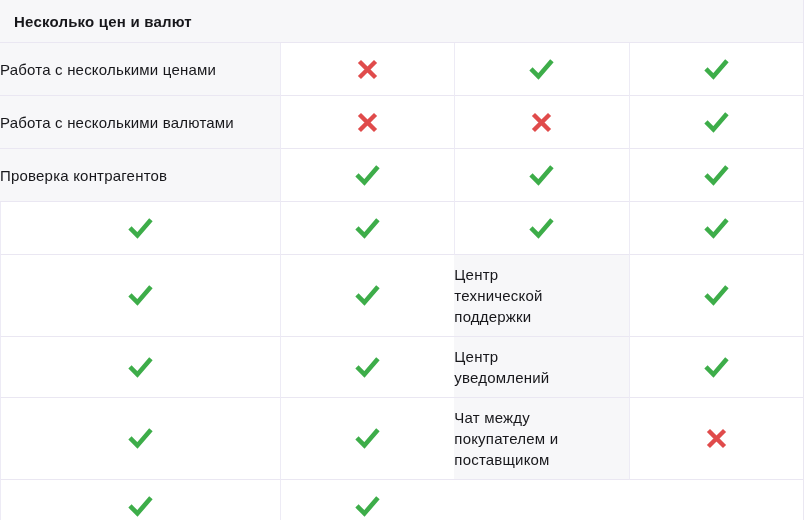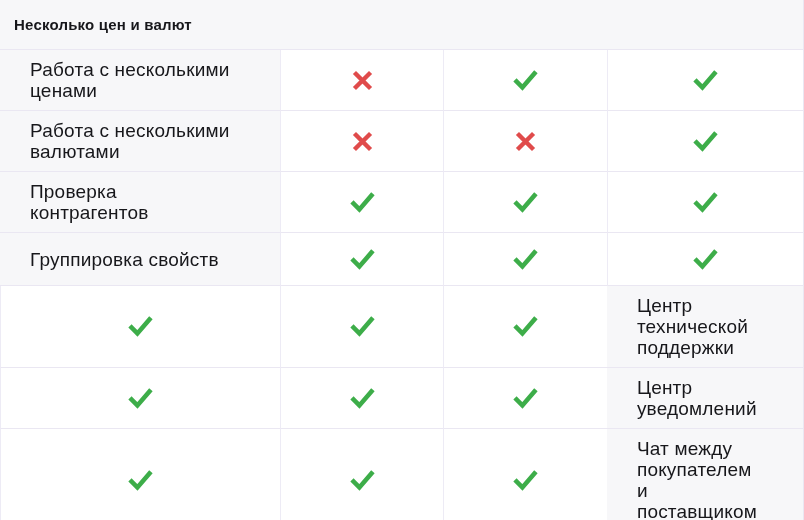--- a/index.html
+++ b/index.html
@@ -18,40 +18,40 @@
   .table {
     display: grid;
     grid-template-columns: 280px 1fr 1fr 1fr;
     width: 804px;
     border-right: 1px solid var(--border, #eae7f2);
     border-bottom: 2px solid var(--border-strong, #dedaeb);
     color: var(--text, #17171b);
   }
   .section-header {
     grid-column: 1 / -1;
-    height: 50px;
+    height: 43px;
     display: flex;
     align-items: center;
     padding-left: 14px;
     background: var(--row-bg, #f7f7f9);
     border-bottom: 1px solid var(--border, #eae7f2);
     font-size: 15px;
     font-weight: 700;
     letter-spacing: 0.2px;
   }
   .cell {
     min-height: 53px;
     display: flex;
     align-items: center;
     border-bottom: 1px solid var(--border, #eae7f2);
   }
   .cell.label {
     background: var(--row-bg, #f7f7f9);
-    padding: 9px 46px 9px 30px;
-    font-size: 19px;
+    padding: 9px 46px 9px 0;
+    font-size: 15px;
     line-height: 21px;
     letter-spacing: 0.2px;
   }
   .cell.value {
     background: #ffffff;
     justify-content: center;
     border-left: 1px solid var(--border-light, #edebf5);
   }
   .cell .icon { display: flex; align-items: center; justify-content: center; }
 </style>
@@ -128,23 +128,20 @@
           </svg>
         </span>
       </div>
       <div class="cell value">
         <span class="icon">
           <svg width="25" height="21" viewBox="0 0 25 21">
             <path d="M3.6 11.6 L9.4 17.4 L21.4 3.6" fill="none" stroke="#3dad49" stroke-width="4.6" stroke-linecap="square"></path>
           </svg>
         </span>
       </div>
-      <div class="cell label">
-        <span>Группировка свойств</span>
-      </div>
       <div class="cell value">
         <span class="icon">
           <svg width="25" height="21" viewBox="0 0 25 21">
             <path d="M3.6 11.6 L9.4 17.4 L21.4 3.6" fill="none" stroke="#3dad49" stroke-width="4.6" stroke-linecap="square"></path>
           </svg>
         </span>
       </div>
       <div class="cell value">
         <span class="icon">
           <svg width="25" height="21" viewBox="0 0 25 21">

